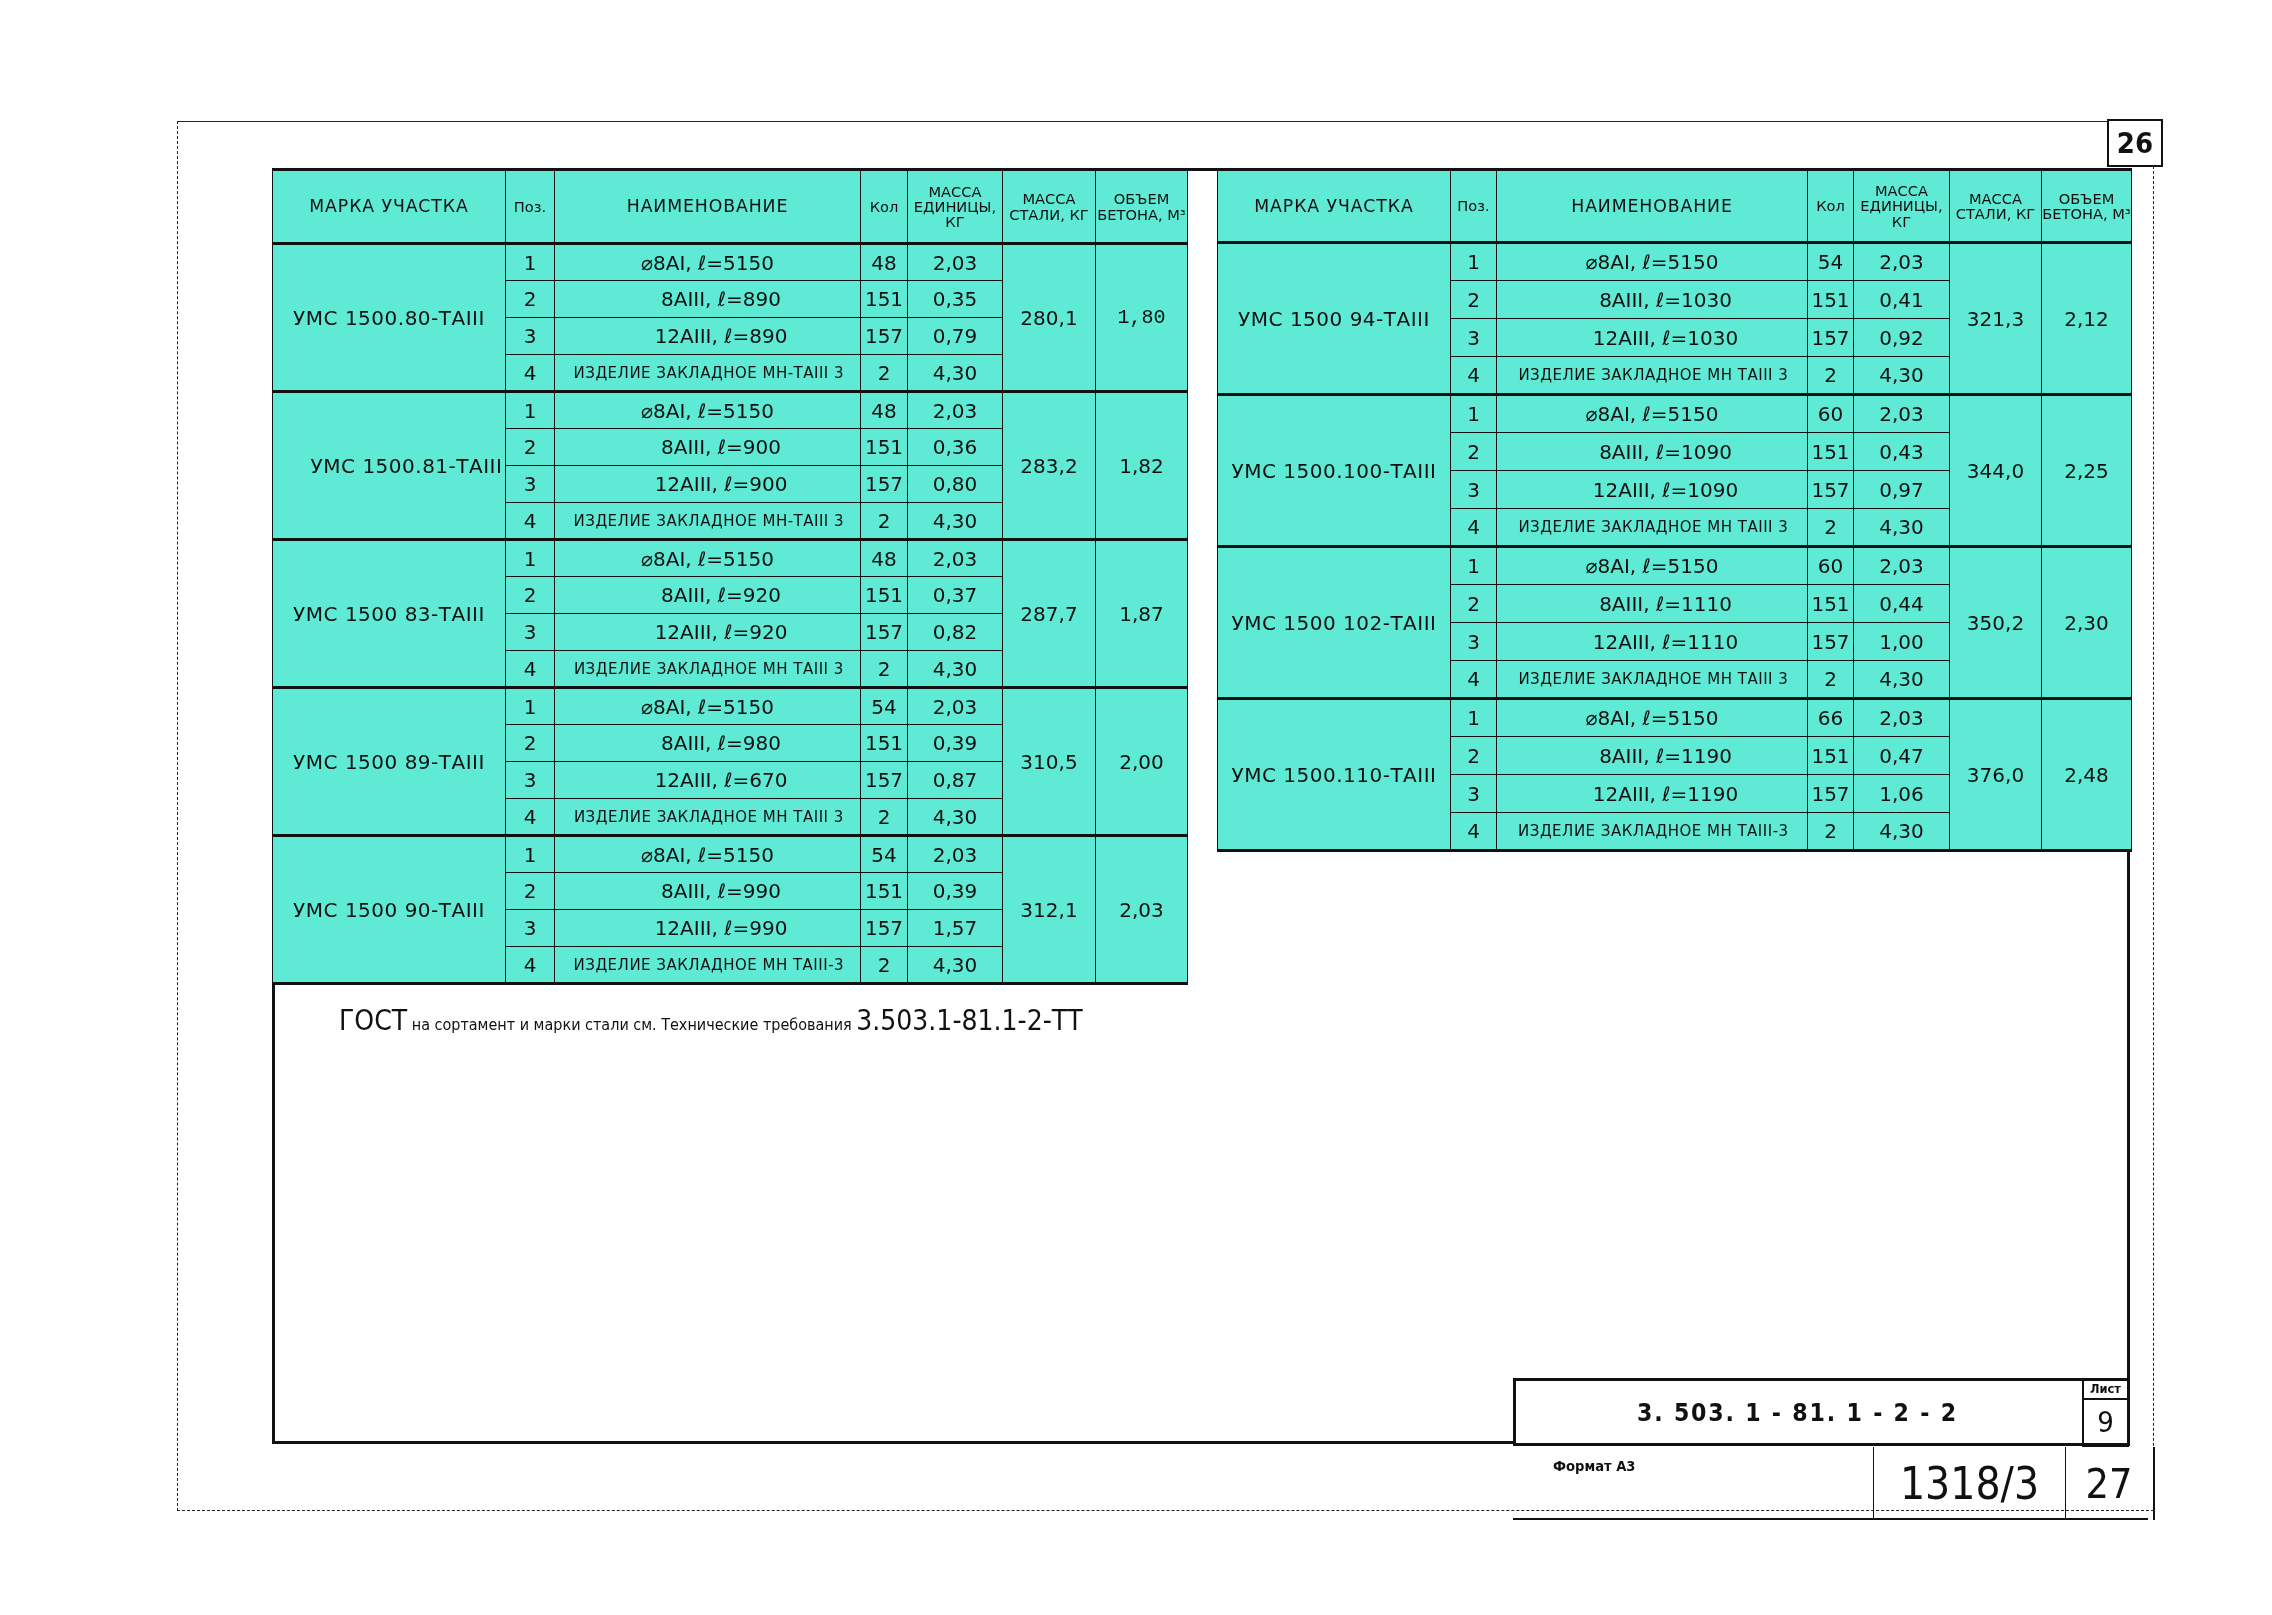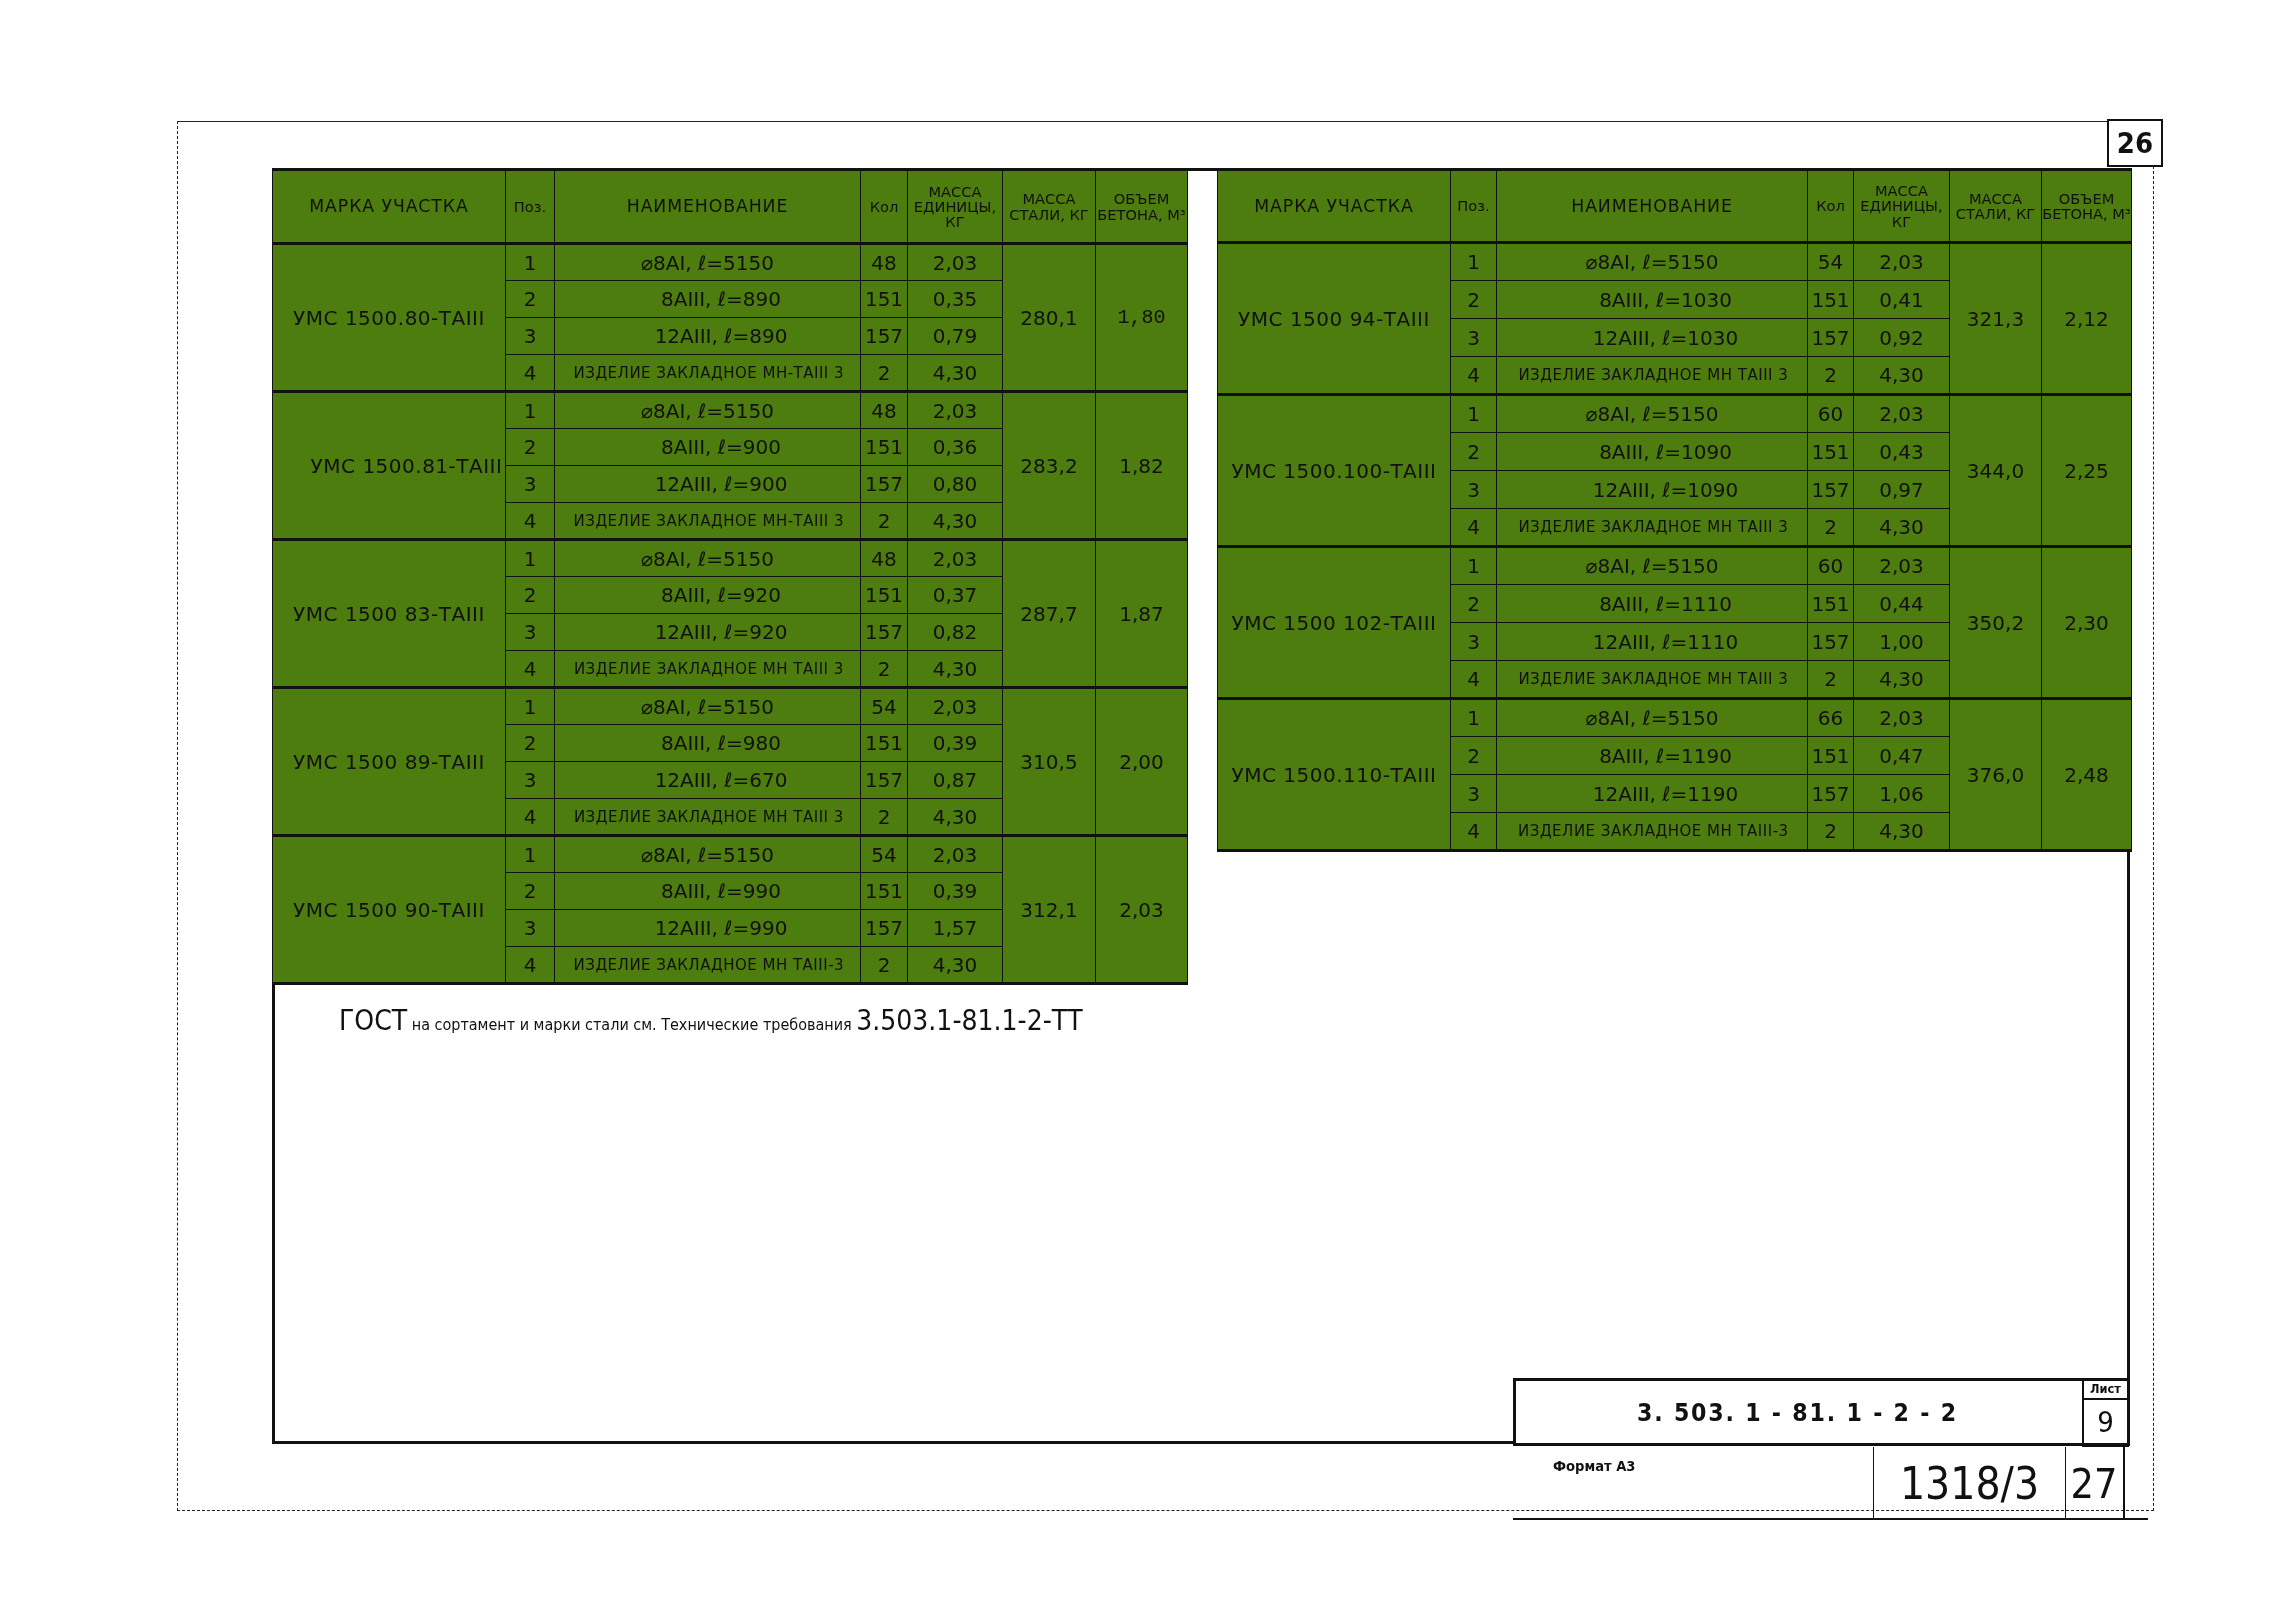--- a/index.html
+++ b/index.html
@@ -6,21 +6,21 @@
   body { width: 2273px; height: 1616px; position: relative; overflow: hidden;
          font-family: "DejaVu Sans Condensed", "DejaVu Sans", sans-serif; color: #111; }
   .abs { position: absolute; box-sizing: border-box; }
   .outer-frame { left: 177px; top: 121px; width: 1977px; height: 1390px;
                  border: 1.8px dashed #222; border-style: solid dashed dashed dashed; }
   .inner-frame { left: 272px; top: 168px; width: 1858px; height: 1276px; border: 3.2px solid #111; }
   .sheet-corner { left: 2107px; top: 119px; width: 56px; height: 48px;
                   border: 2.7px solid #111; border-bottom: 2.7px solid #111;
                   display: flex; align-items: center; justify-content: center;
                   font-size: 29px; font-weight: bold; background: #fff; }
-  table.spec { position: absolute; border-collapse: collapse; table-layout: fixed; background: #4d7c0f; }
+  table.spec { position: absolute; border-collapse: collapse; table-layout: fixed; background: #5eead4; }
   table.spec td, table.spec th { border: 1.4px solid #111; padding: 0; text-align: center; vertical-align: middle;
        font-weight: normal; font-family: "DejaVu Sans", sans-serif; transform-origin: center; }
   table.spec th { font-size: 17.3px; line-height: 1.05; letter-spacing: 0.9px; }
   table.spec th.small { font-size: 14.6px; letter-spacing: 0; }
   table.spec thead tr th { border-bottom: 3.2px solid #111; border-top: 3.2px solid #111; }
   table.spec tr.group-end td { border-bottom: 3.2px solid #111; }
   table.spec td { font-size: 20px; }
   td.mark { font-size: 20px; letter-spacing: 0.5px; }
   td.name { text-align: left; padding-left: 5.5px; white-space: nowrap; overflow: hidden; }
   td.name.item { font-size: 15px; letter-spacing: 0.5px; padding-left: 2.7px; }
@@ -31,21 +31,21 @@
   .doc-code { left: 1513px; top: 1378px; width: 569px; height: 68px; display:flex; align-items:center; justify-content:center;
               font-size: 24.6px; font-weight: bold; letter-spacing: 1.8px; }
   .sheet-label-box { left: 2082px; top: 1378px; width: 47px; height: 22px; border: 2.3px solid #111; border-top: none;
                      font-size: 12.7px; font-weight: bold; display:flex; align-items:center; justify-content:center; }
   .sheet-num-box { left: 2082px; top: 1399px; width: 47px; height: 48px; border: 2.3px solid #111; border-top: none;
                    font-size: 29px; display:flex; align-items:center; justify-content:center; }
   .bottom-strip { left: 1513px; top: 1447px; width: 635px; height: 73px; border-bottom: 2.7px solid #111; }
   .format-label { left: 1553px; top: 1457px; font-size: 14.6px; font-weight: bold; }
   .inv-box { left: 1873px; top: 1447px; width: 193px; height: 73px; border-left: 1.8px solid #111; border-right: 1.8px solid #111;
              display:flex; align-items:center; justify-content:center; font-size: 44px; }
-  .page-box { left: 2065px; top: 1447px; width: 60px; height: 73px; border-right: 2.3px solid #111;
+  .page-box { left: 2065px; top: 1447px; width: 90px; height: 73px; border-right: 2.3px solid #111;
               display:flex; align-items:center; justify-content:center; font-size: 41px; }
 </style>
 </head>
 <body>
 
 <div class="abs outer-frame"></div>
 <div class="abs inner-frame"></div>
 <div class="abs sheet-corner">26</div>
 
 <table class="spec" id="left-table" style="left:272px; top:168px; width:916px;">

